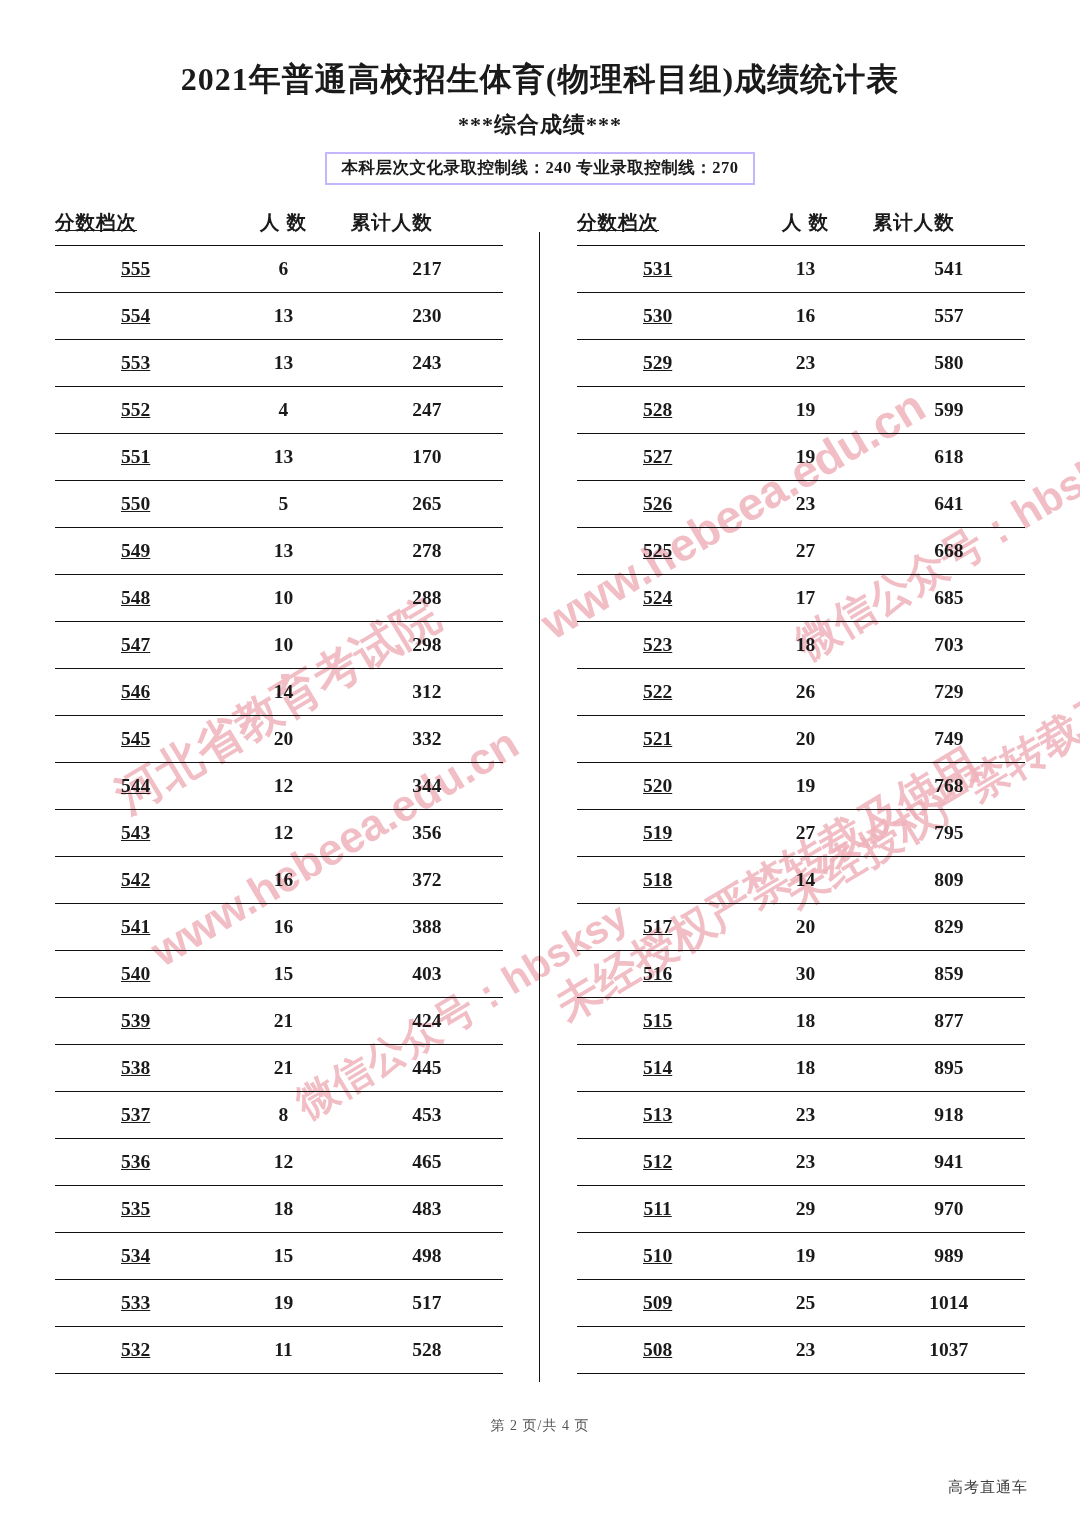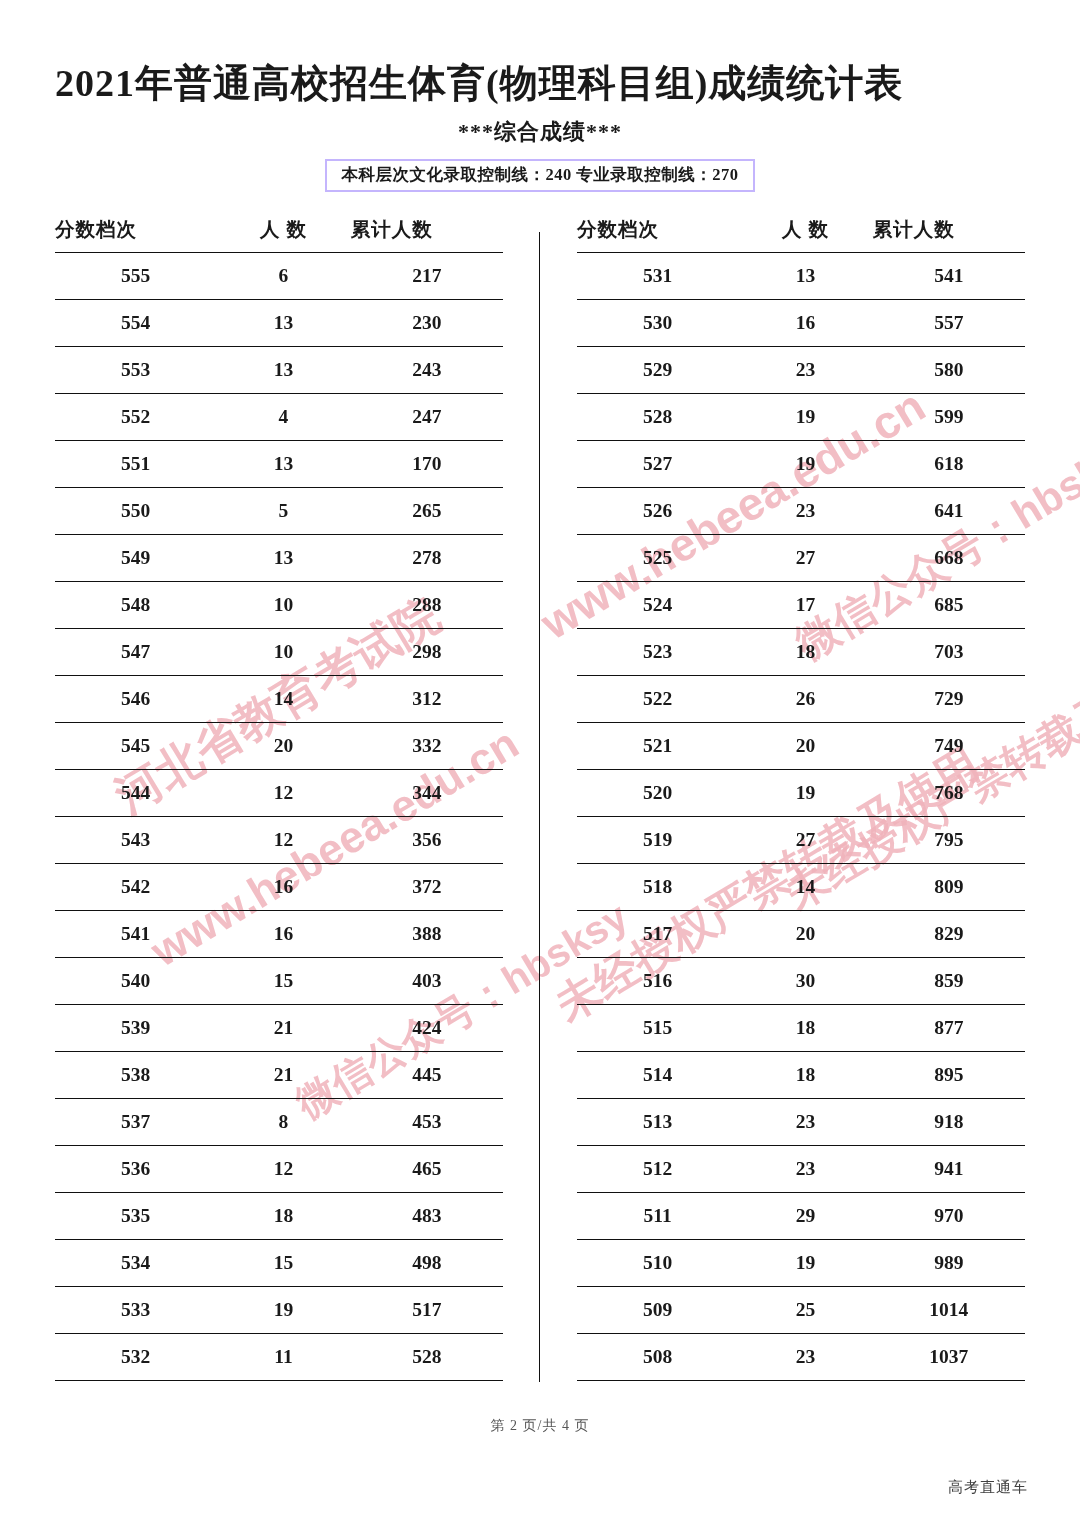--- a/index.html
+++ b/index.html
@@ -18,22 +18,22 @@
 
   .page {
     position: relative;
     width: 1080px;
     height: 1527px;
     box-sizing: border-box;
     padding: 40px 55px 0 55px;
   }
 
   .doc-title {
-    text-align: left;
-    font-size: 38px;
+    text-align: center;
+    font-size: 32px;
     font-weight: bold;
     letter-spacing: 1px;
     margin-top: 18px;
     margin-bottom: 8px;
   }
 
   .doc-subtitle {
     text-align: center;
     font-size: 22px;
     font-weight: bold;
@@ -86,21 +86,21 @@
     font-weight: bold;
     padding: 12px 0 12px 0;
     border-bottom: 1.1px solid #111;
     text-align: center;
   }
 
   table.score-table tr:last-child td {
     border-bottom: 1.6px solid #111;
   }
 
-  .col-score { width: 36%; text-align: center; }
+  .col-score { width: 36%; text-align: center; text-decoration: underline; }
   .col-count { width: 30%; text-align: center; }
   .col-cum   { width: 34%; text-align: center; }
 
   th.col-score { text-align: left; padding-left: 14px; }
   td.col-score { text-align: center; }
   th.col-cum   { text-align: left; padding-right: 14px; }
 
   .divider {
     position: absolute;
     left: 539px;

